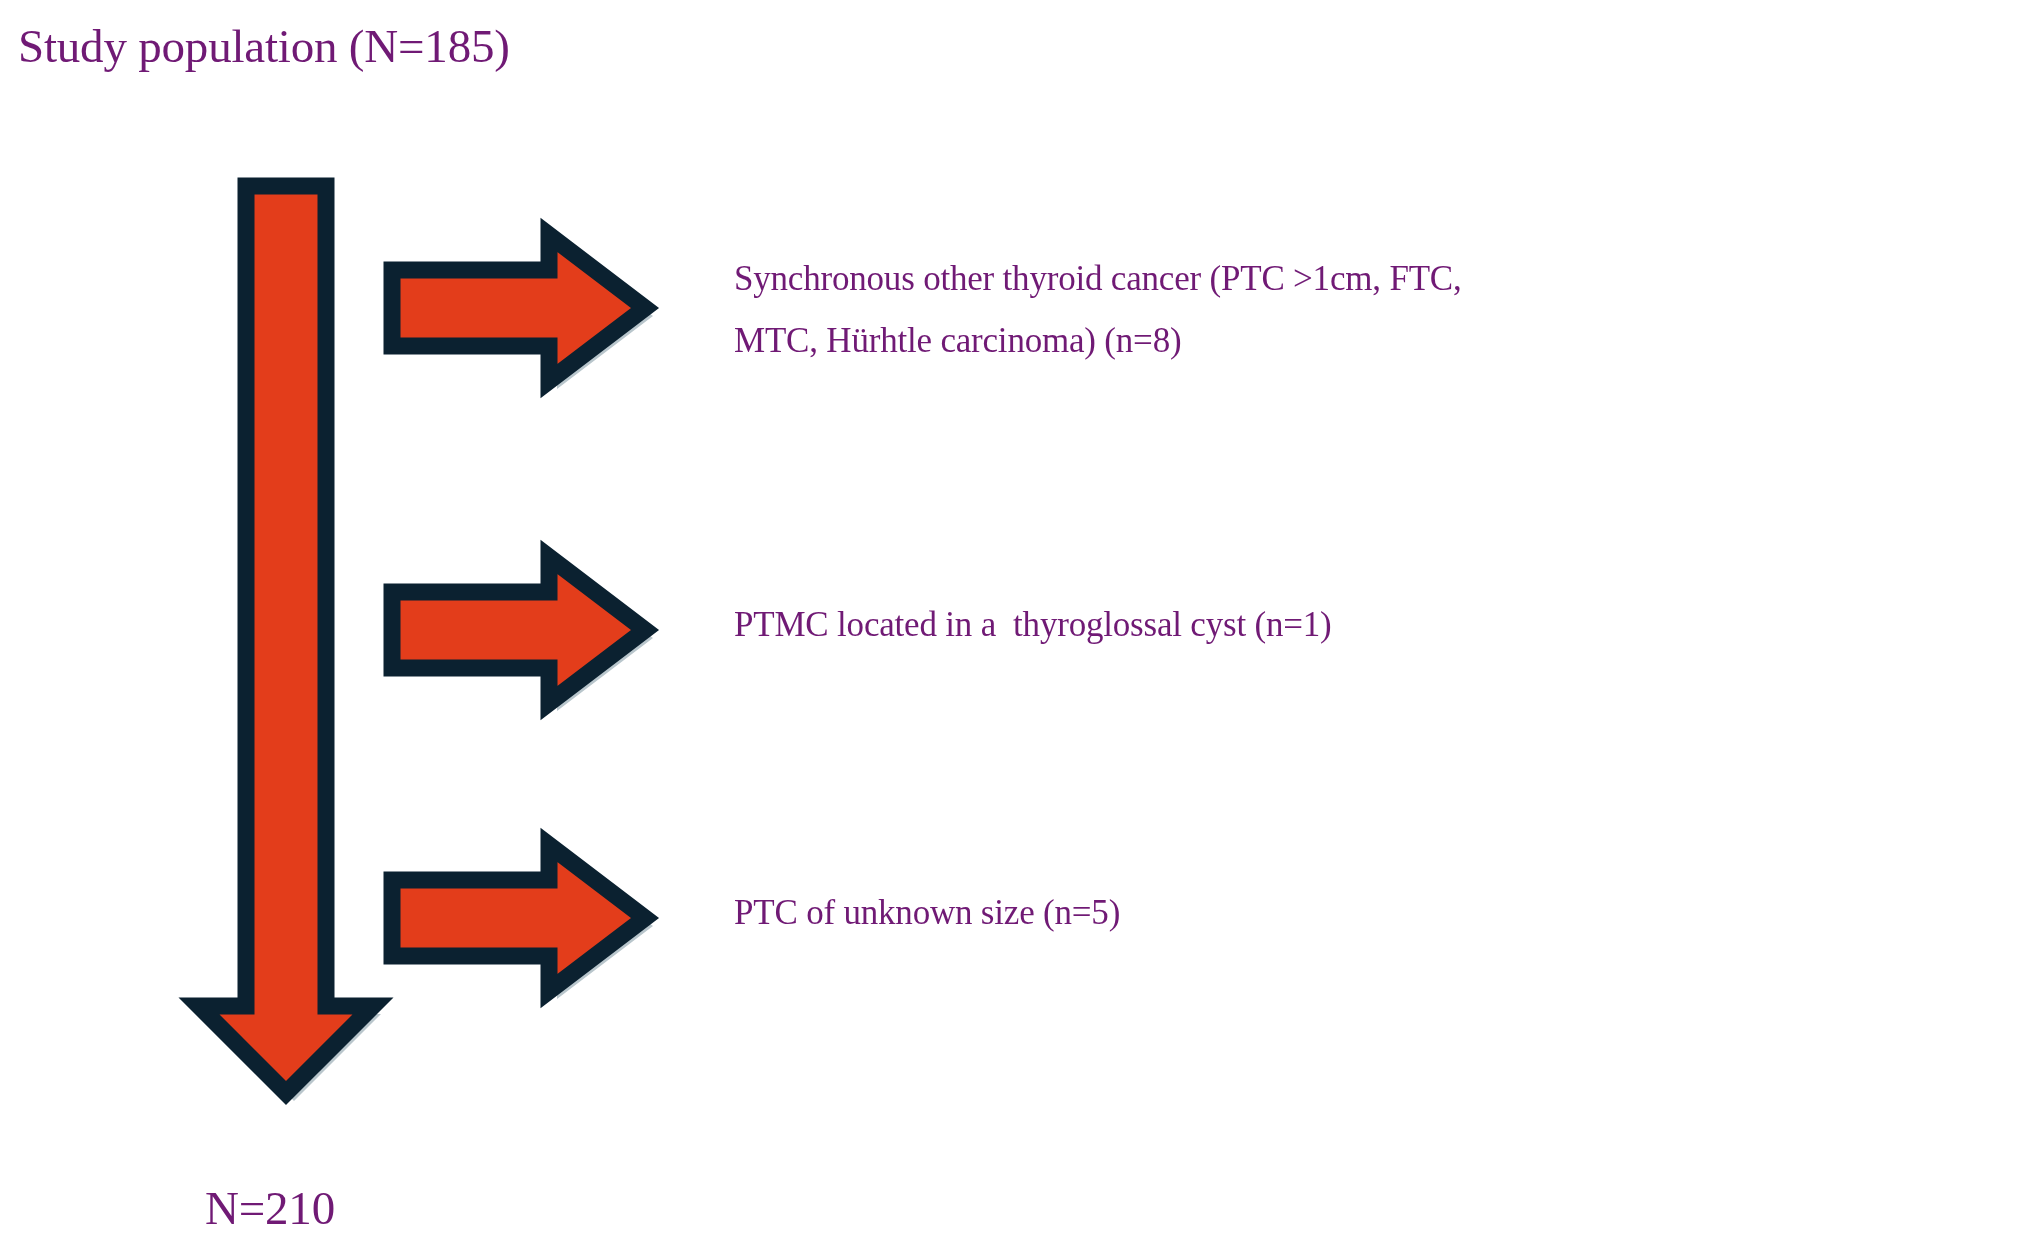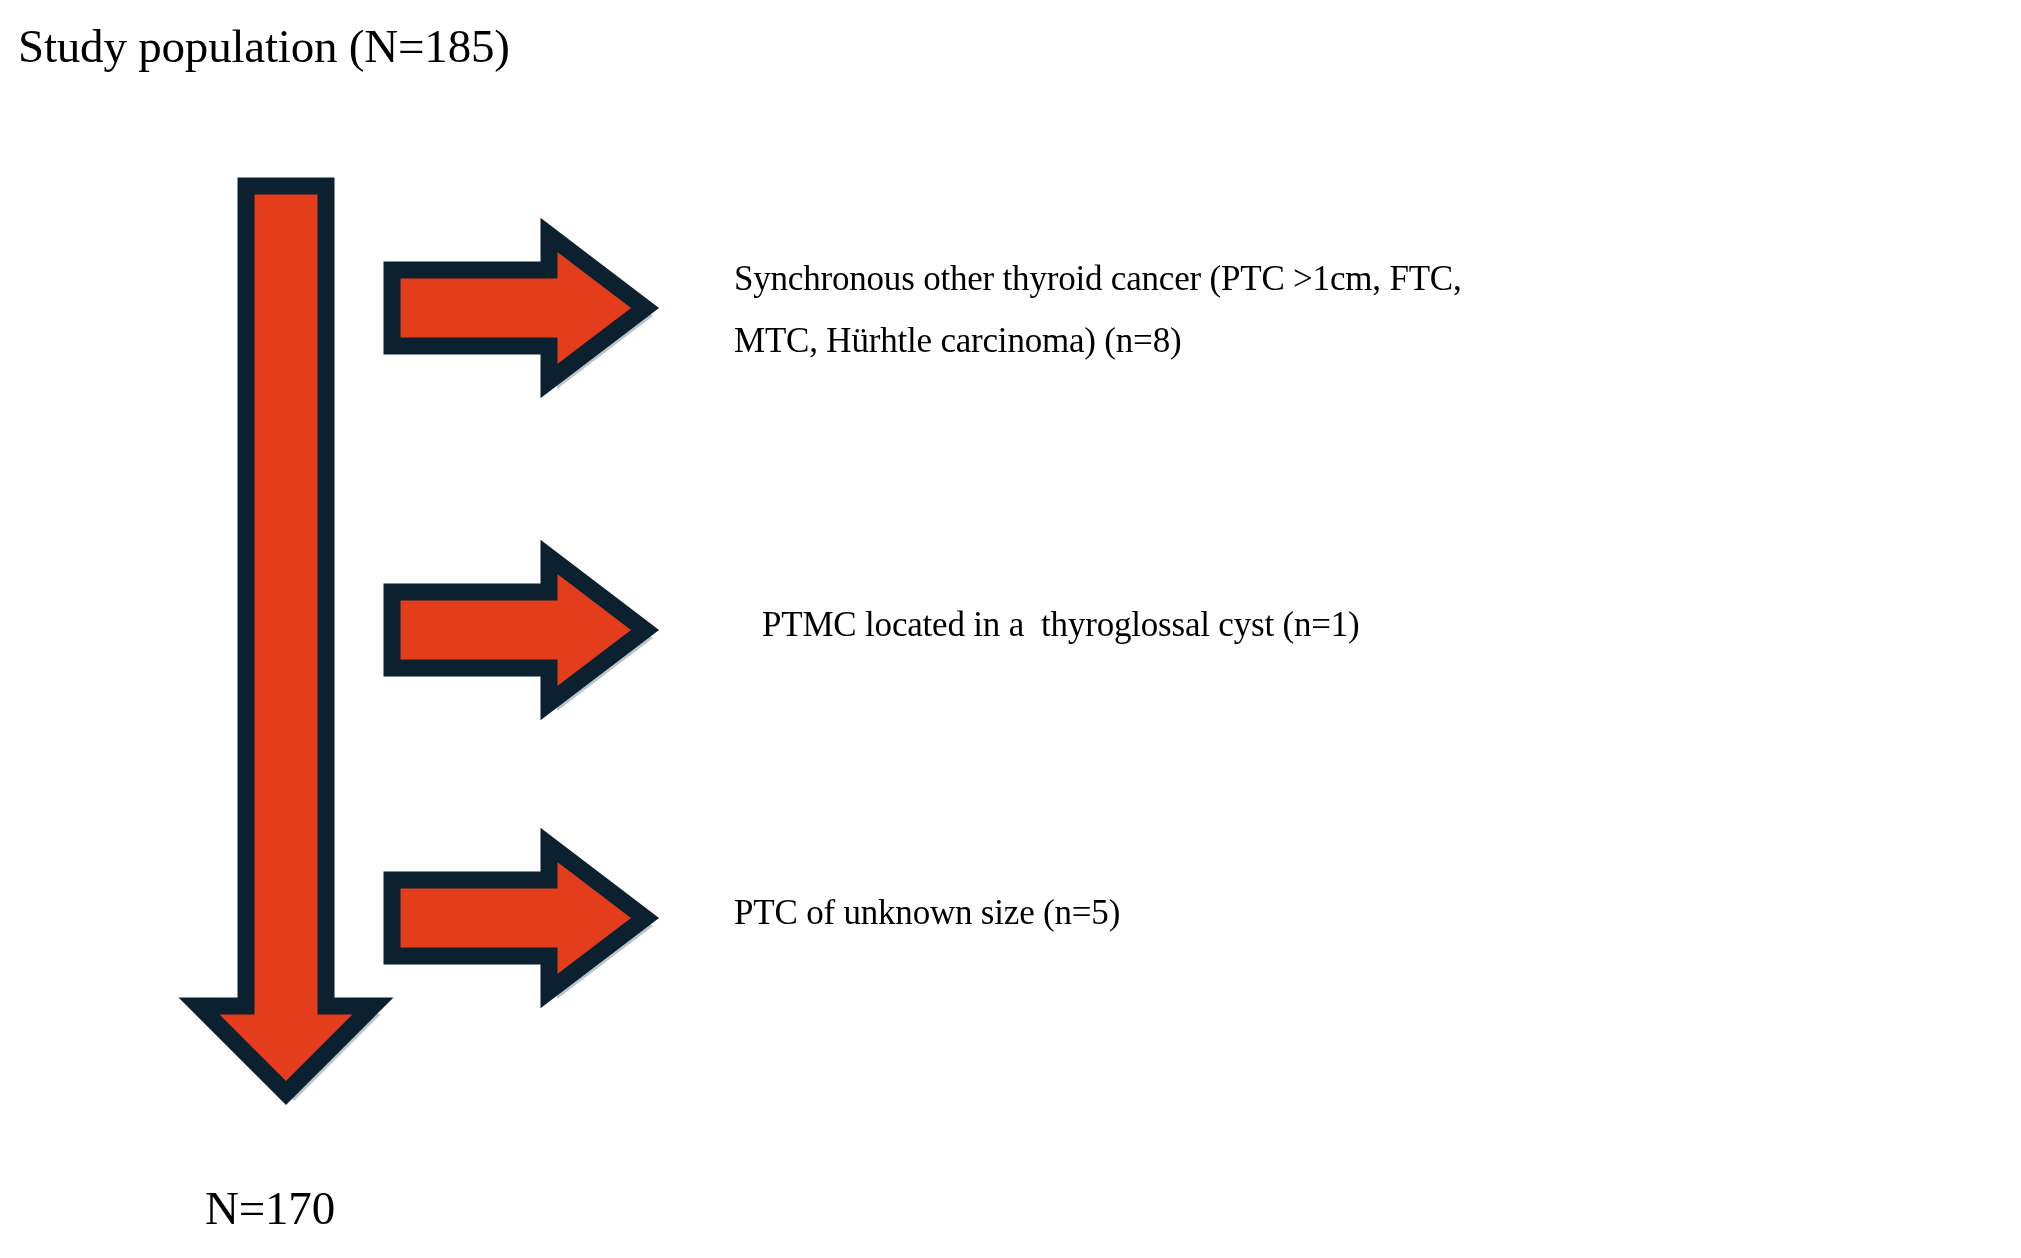--- a/index.html
+++ b/index.html
@@ -20,21 +20,21 @@
     position: absolute;
     left: 0;
     top: 0;
     width: 2021px;
     height: 1258px;
   }
 
   .txt {
     position: absolute;
     font-family: "Liberation Serif", "DejaVu Serif", serif;
-    color: #000000;
+    color: #701a75;
     white-space: pre;
     letter-spacing: -0.2px;
   }
 
   #title-label {
     left: 18px;
     top: 18px;
     font-size: 47px;
     line-height: 56px;
   }
@@ -47,21 +47,21 @@
   }
 
   .exclusion-text {
     left: 734px;
     font-size: 35px;
     line-height: 62px;
     width: 1250px;
   }
 
   #exclusion-text-0 { top: 248px; }
-  #exclusion-text-1 { top: 594px; margin-left: 28px; }
+  #exclusion-text-1 { top: 594px; }
   #exclusion-text-2 { top: 882px; }
 </style>
 </head>
 <body>
 
 <svg id="flow-canvas" viewBox="0 0 2021 1258">
 
   <polygon points="254,194 334,194 334,1014 381,1014 294,1101 207,1014 254,1014" fill="#B9C6CC"></polygon>
 
   <polygon points="246,186 326,186 326,1006 373,1006 286,1093 199,1006 246,1006" fill="#E33D1B" stroke="#0B2130" stroke-width="17" stroke-linejoin="miter"></polygon>
@@ -80,13 +80,13 @@
 </svg>
 
 <div class="txt" id="title-label">Study population (N=185)</div>
 
 <div class="txt exclusion-text" id="exclusion-text-0"><span>Synchronous other thyroid cancer (PTC &gt;1cm, FTC,</span><br><span>MTC, Hürhtle carcinoma) (n=8)</span></div>
 
 <div class="txt exclusion-text" id="exclusion-text-1">PTMC located in a  thyroglossal cyst (n=1)</div>
 
 <div class="txt exclusion-text" id="exclusion-text-2">PTC of unknown size (n=5)</div>
 
-<div class="txt" id="total-label">N=170</div>
+<div class="txt" id="total-label">N=210</div>
 
 </body></html>

